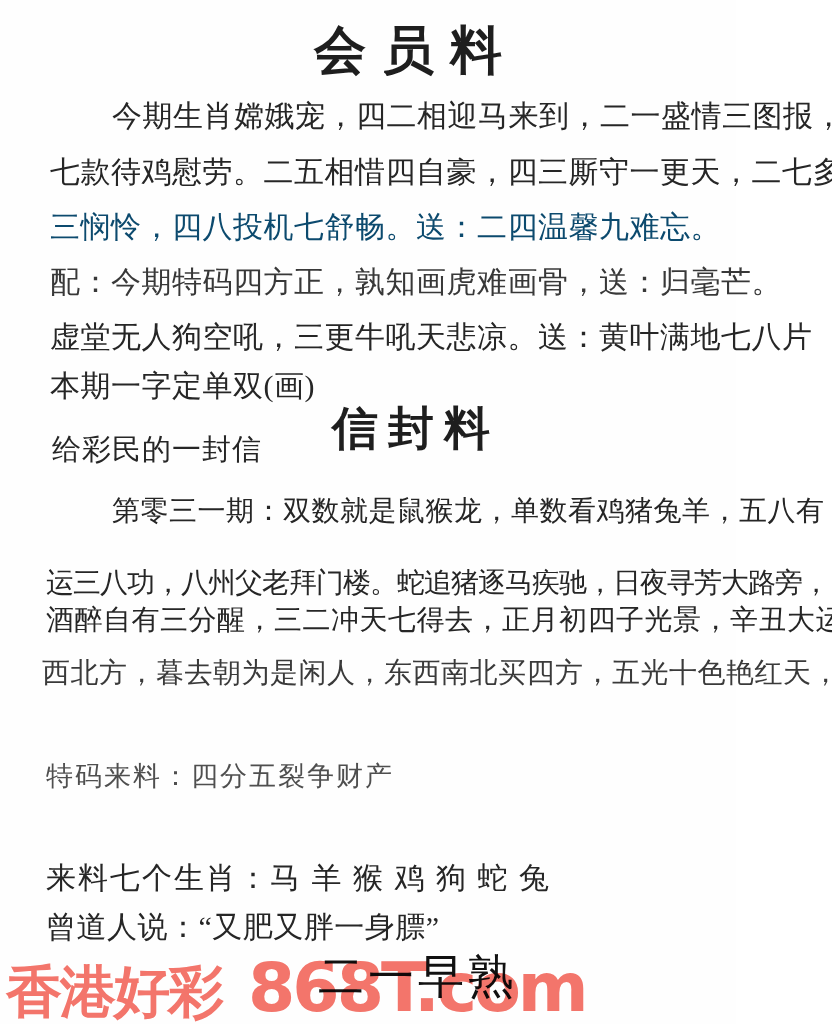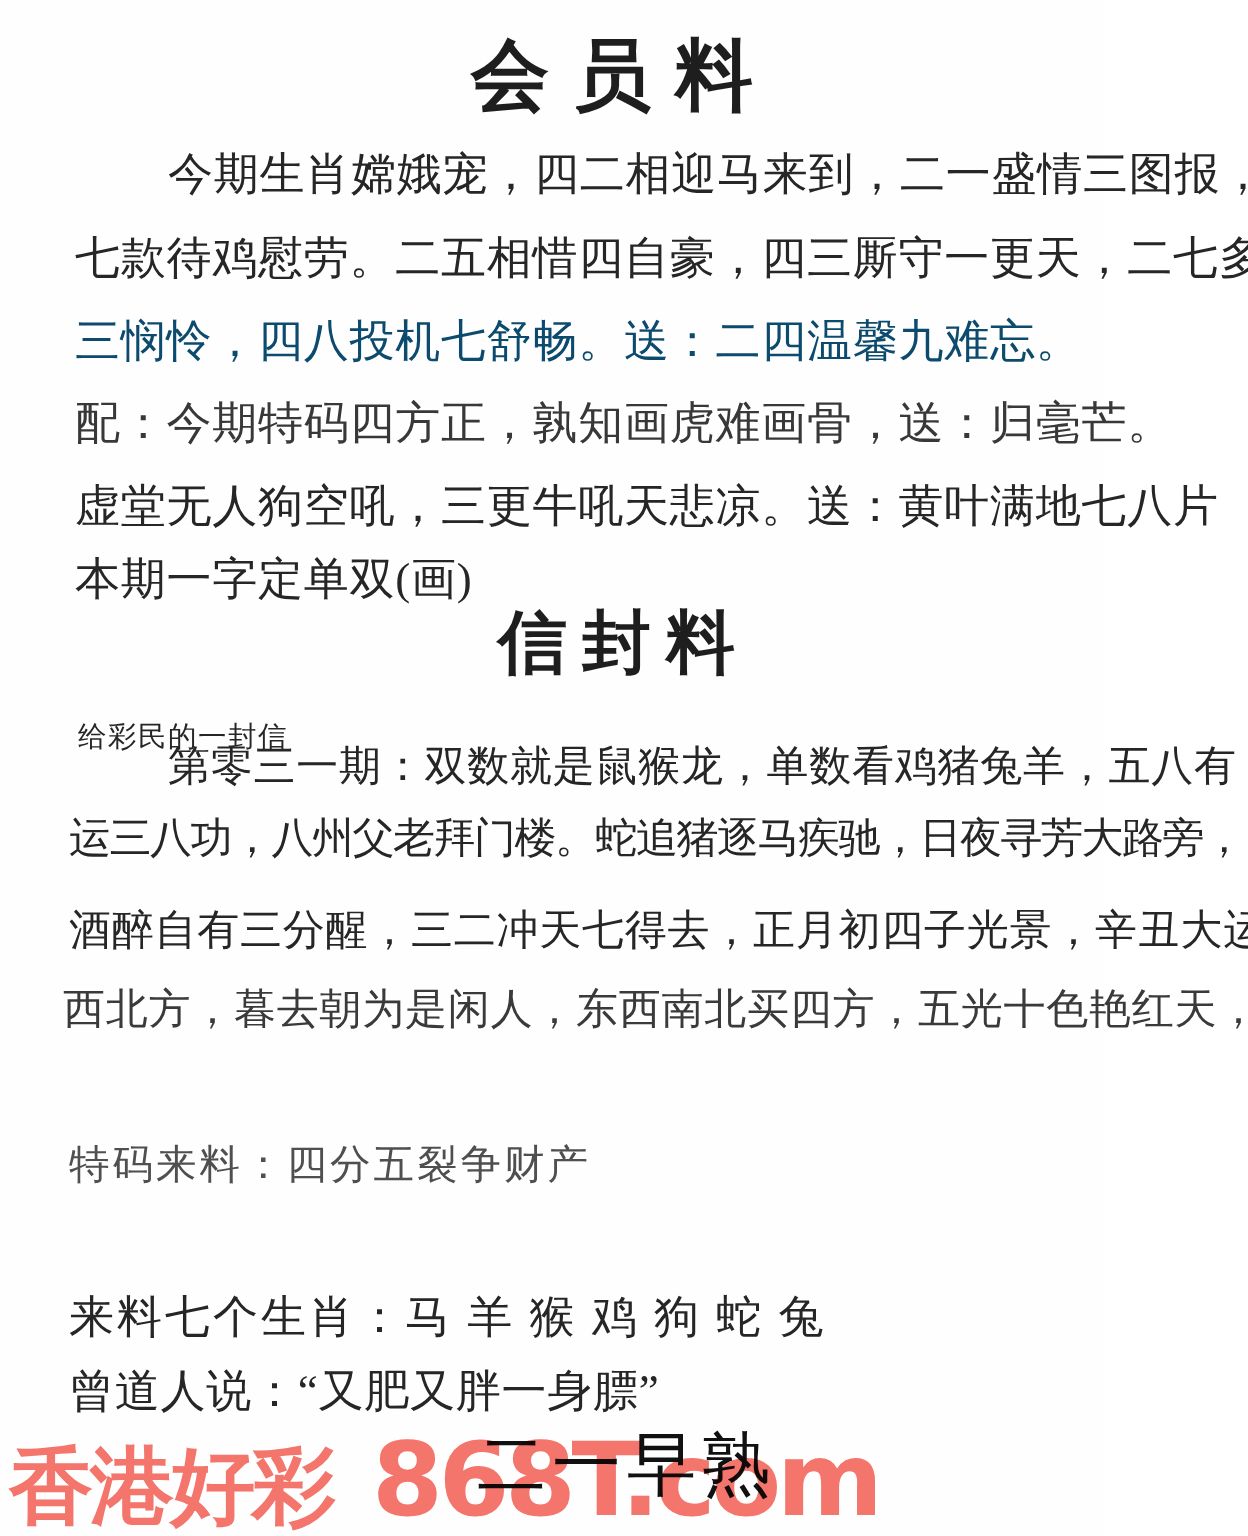--- a/index.html
+++ b/index.html
@@ -31,21 +31,21 @@
     font-weight: bold;
     color: #1e1e1e;
   }
   .title-member { top: 16px; font-size: 52px; letter-spacing: 16px; }
   .title-envelope { top: 398px; font-size: 46px; letter-spacing: 10px; }
   .env { font-size: 28px; }
   .tight { letter-spacing: -1px; }
   .faint-1 { color: #4f4f4f; font-size: 27px; letter-spacing: 2px; }
   .faint-2 { color: #6e6e6e; font-size: 26px; letter-spacing: 3px; }
   .spaced { letter-spacing: 2px; }
-  .side-label { font-size: 19px; letter-spacing: 1px; margin-top: 48px; }
+  .side-label { font-size: 29px; letter-spacing: 1px; }
   .overlay-hand {
     position: absolute;
     left: 318px;
     top: 946px;
     font-size: 46px;
     letter-spacing: 4px;
     color: #111111;
     z-index: 1;
     white-space: nowrap;
   }
@@ -83,21 +83,21 @@
   <div class="line" style="left:50px; top:152px;">七款待鸡慰劳。二五相惜四自豪，四三厮守一更天，二七多情</div>
   <div class="line" style="left:50px; top:207px; color:#0c4a6e;">三悯怜，四八投机七舒畅。送：二四温馨九难忘。</div>
   <div class="line" style="left:50px; top:262px; color:#383838;text-align:right;">配：今期特码四方正，孰知画虎难画骨，送：归毫芒。</div>
   <div class="line" style="left:50px; top:317px;">虚堂无人狗空吼，三更牛吼天悲凉。送：黄叶满地七八片</div>
   <div class="line" style="left:50px; top:366px;">本期一字定单双(画)</div>
 
   <div class="line side-label" style="left:52px; top:430px;">给彩民的一封信</div>
   <div class="big-title title-envelope">信封料</div>
 
   <div class="line env" style="left:112px; top:492px;">第零三一期：双数就是鼠猴龙，单数看鸡猪兔羊，五八有</div>
-  <div class="line env tight" style="left:46px; top:540px;">运三八功，八州父老拜门楼。蛇追猪逐马疾驰，日夜寻芳大路旁，</div>
+  <div class="line env tight" style="left:46px; top:564px;">运三八功，八州父老拜门楼。蛇追猪逐马疾驰，日夜寻芳大路旁，</div>
   <div class="line env" style="left:46px; top:601px;">酒醉自有三分醒，三二冲天七得去，正月初四子光景，辛丑大运</div>
   <div class="line env" style="left:42px; top:654px; color:#3a3a3a;">西北方，暮去朝为是闲人，东西南北买四方，五光十色艳红天，</div>
   <div class="line faint-1" style="left:46px; top:758px;">特码来料：四分五裂争财产</div>
   <div class="line spaced" style="left:46px; top:858px;">来料七个生肖：马 羊 猴 鸡 狗 蛇 兔</div>
   <div class="line" style="left:46px; top:907px;">曾道人说：“又肥又胖一身膘”</div>
 
   <div class="overlay-hand">二一早熟</div>
 
   <div class="watermark" style="color: rgb(244, 117, 107);">
     <span class="wm-brand">香港好彩</span>

